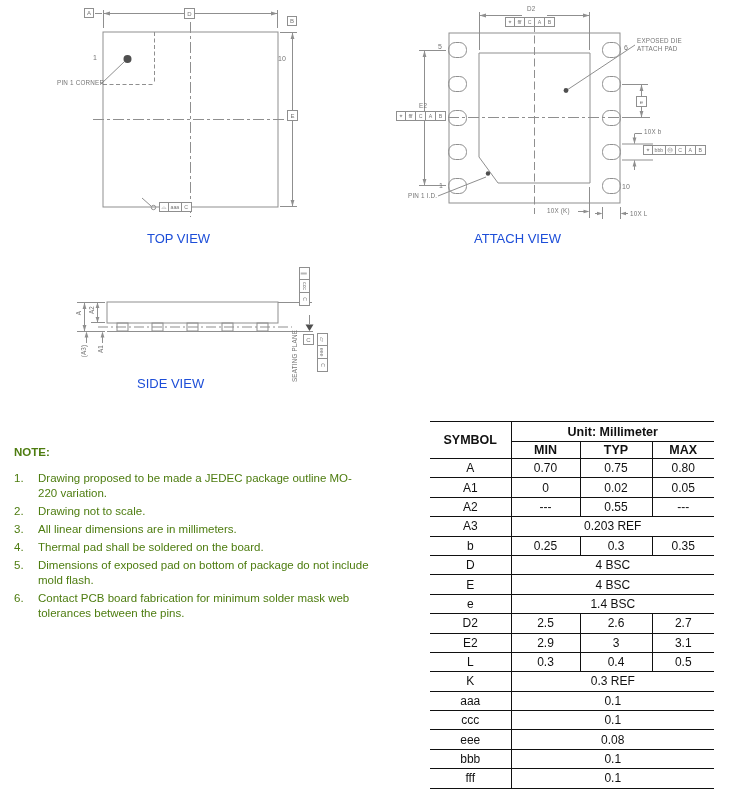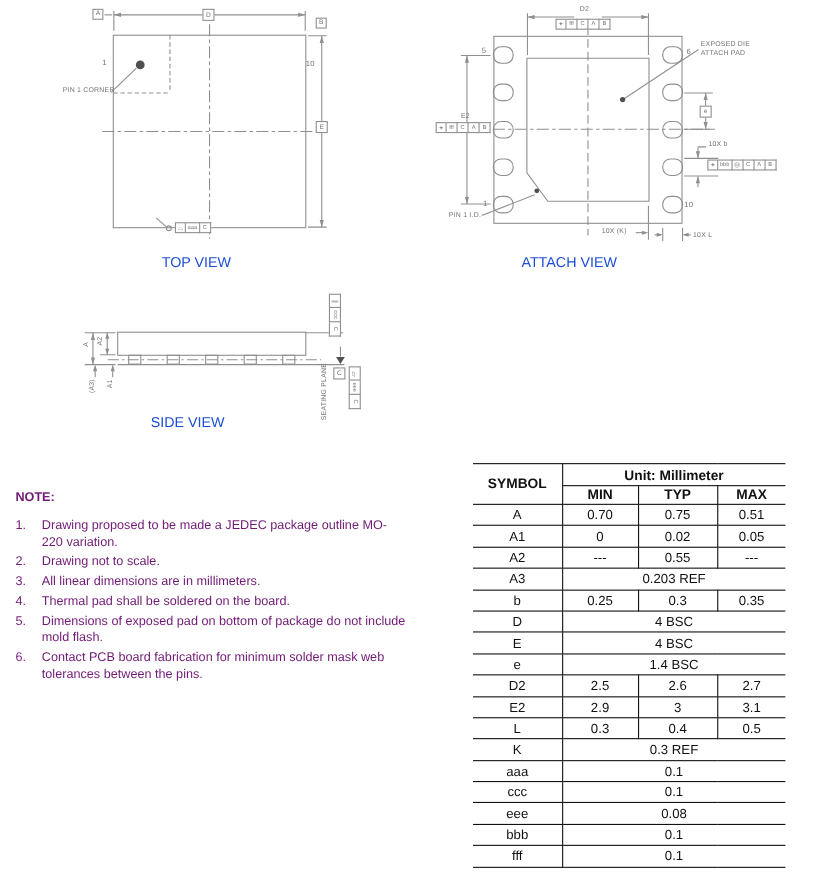--- a/index.html
+++ b/index.html
@@ -33,21 +33,21 @@
   .fcf-v { flex-direction:column; }
   .fcf-v .fcf-cell { border-left-width:1px; border-top-width:0; width:11px; min-width:11px; height:13px; padding:1px 0; }
   .fcf-v .fcf-cell:first-child { border-top-width:1px; }
   .fcf-v .fcf-cell span { transform:rotate(90deg); }
 
   .rot { transform:rotate(-90deg); transform-origin:center; text-align:center; }
 
   .view-title { position:absolute; color:#1d4ed8; font-size:13px; white-space:nowrap; }
 
   
-  .notes { position:absolute; left:14px; top:446px; width:400px; color:#701a75; }
+  .notes { position:absolute; left:14px; top:446px; width:400px; color:#4d7c0f; }
   .notes-heading { font-size:11.5px; font-weight:bold; margin-bottom:13px; }
   .note-item { display:flex; margin-bottom:3px; font-size:11.5px; line-height:15px; }
   .note-num { width:24px; flex:none; }
   .note-text { white-space:nowrap; }
 
   
   .table-wrap { position:absolute; left:430px; top:421px; }
   #dim-table { border-collapse:collapse; table-layout:fixed; width:284px; color:#111; }
   #dim-table td, #dim-table th {
     border-top:1.5px solid #111; border-bottom:1.5px solid #111;
@@ -323,21 +323,21 @@
           <th class="v-r">MIN</th>
           <th class="v-r">TYP</th>
           <th>MAX</th>
         </tr>
       </thead>
       <tbody id="dim-table-body">
           <tr>
             <td class="v-r">A</td>
             <td class="v-r">0.70</td>
             <td class="v-r">0.75</td>
-            <td>0.51</td>
+            <td>0.80</td>
           </tr>
           <tr>
             <td class="v-r">A1</td>
             <td class="v-r">0</td>
             <td class="v-r">0.02</td>
             <td>0.05</td>
           </tr>
           <tr>
             <td class="v-r">A2</td>
             <td class="v-r">---</td>

